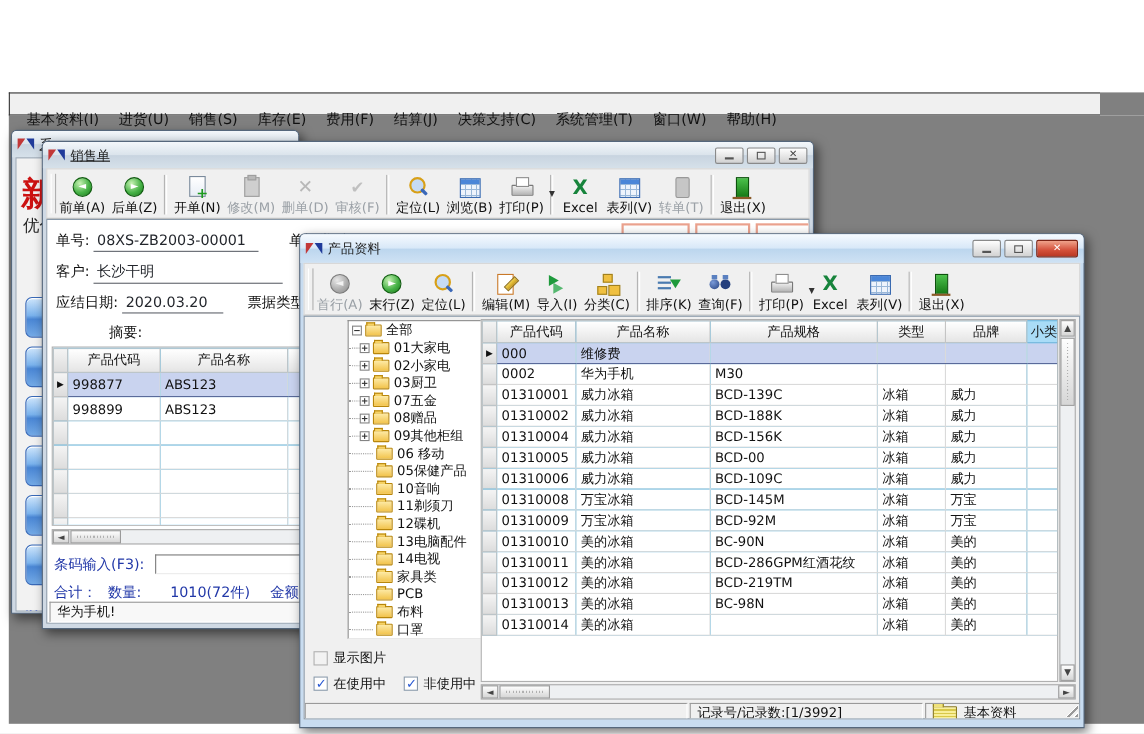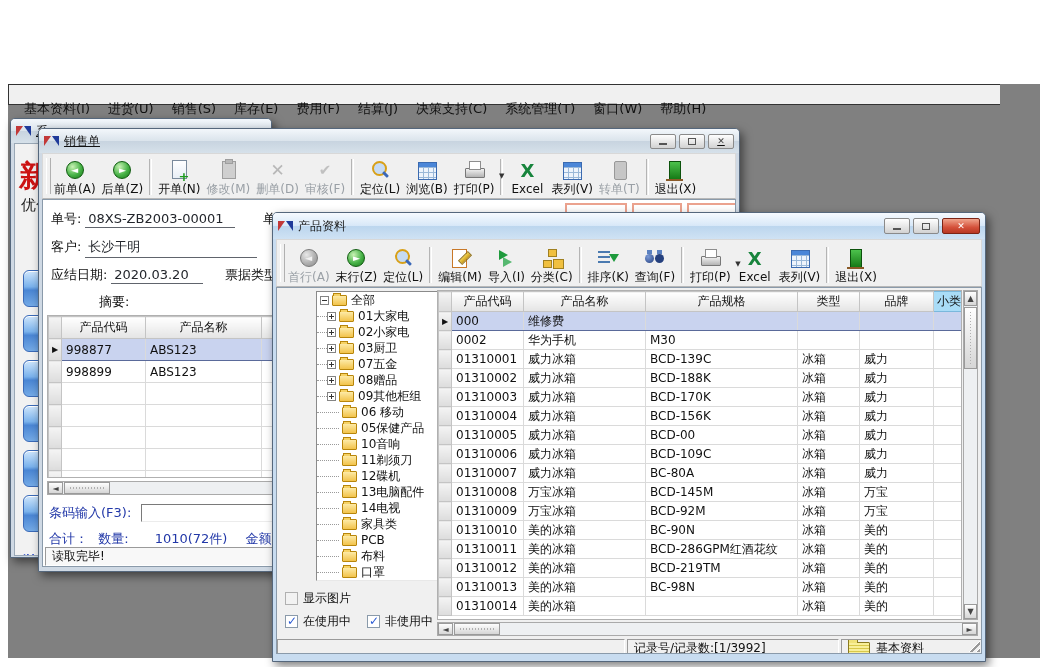--- a/index.html
+++ b/index.html
@@ -345,21 +345,21 @@
 
       <div class="abs blue" style="left:6px; top:330px; font-size:13px;">
         <span>合计：</span>
         <span style="margin-left:6px;">数量:</span>
         <span style="margin-left:22px;text-align:right;">1010(72件)</span>
         <span style="margin-left:14px;">金额:</span>
         <span style="margin-left:10px;">5430.0</span>
       </div>
 
       <div class="abs sb-cell" style="left:2px; top:347px; width:690px; height:19px; background:#f8f8f8;">
-        <span>读取完毕!</span>
+        <span>华为手机!</span>
       </div>
     </div>
   </div>
 
   <div class="win" id="prod-win" style="left:272px; top:212px; width:714px; height:450px; z-index:3; background:#c8dcf0;">
     <div class="titlebar active" style="height:26px;">
       <span class="logo"></span>
       <span class="title-text">产品资料</span>
       <span class="tb-spacer"></span>
       <span class="winbtn" style="height:16px;">
@@ -585,29 +585,20 @@
                 <td class="marker"></td>
                 <td>01310002</td>
                 <td>威力冰箱</td>
                 <td>BCD-188K</td>
                 <td>冰箱</td>
                 <td>威力</td>
                 <td></td>
               </tr>
               <tr class="">
                 <td class="marker"></td>
-                <td>01310003</td>
-                <td>威力冰箱</td>
-                <td>BCD-170K</td>
-                <td>冰箱</td>
-                <td>威力</td>
-                <td></td>
-              </tr>
-              <tr class="">
-                <td class="marker"></td>
                 <td>01310004</td>
                 <td>威力冰箱</td>
                 <td>BCD-156K</td>
                 <td>冰箱</td>
                 <td>威力</td>
                 <td></td>
               </tr>
               <tr class="">
                 <td class="marker"></td>
                 <td>01310005</td>
@@ -615,29 +606,20 @@
                 <td>BCD-00</td>
                 <td>冰箱</td>
                 <td>威力</td>
                 <td></td>
               </tr>
               <tr class="">
                 <td class="marker"></td>
                 <td>01310006</td>
                 <td>威力冰箱</td>
                 <td>BCD-109C</td>
-                <td>冰箱</td>
-                <td>威力</td>
-                <td></td>
-              </tr>
-              <tr class="">
-                <td class="marker"></td>
-                <td>01310007</td>
-                <td>威力冰箱</td>
-                <td>BC-80A</td>
                 <td>冰箱</td>
                 <td>威力</td>
                 <td></td>
               </tr>
               <tr class="">
                 <td class="marker"></td>
                 <td>01310008</td>
                 <td>万宝冰箱</td>
                 <td>BCD-145M</td>
                 <td>冰箱</td>

